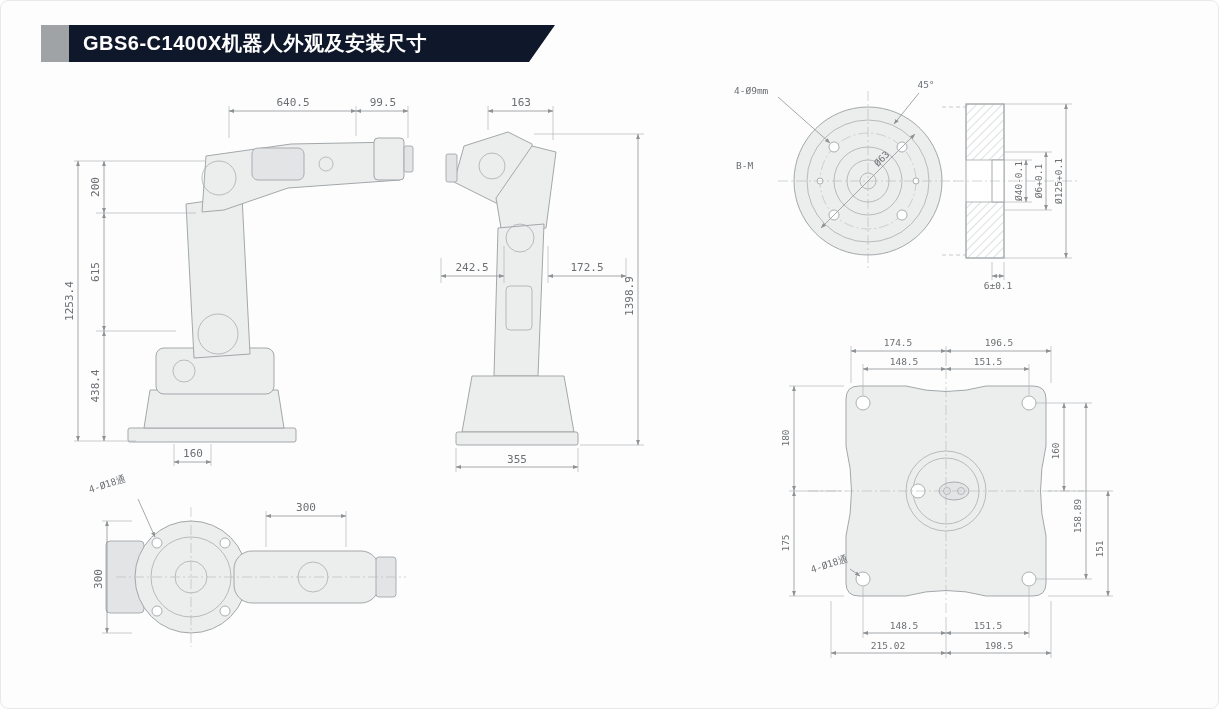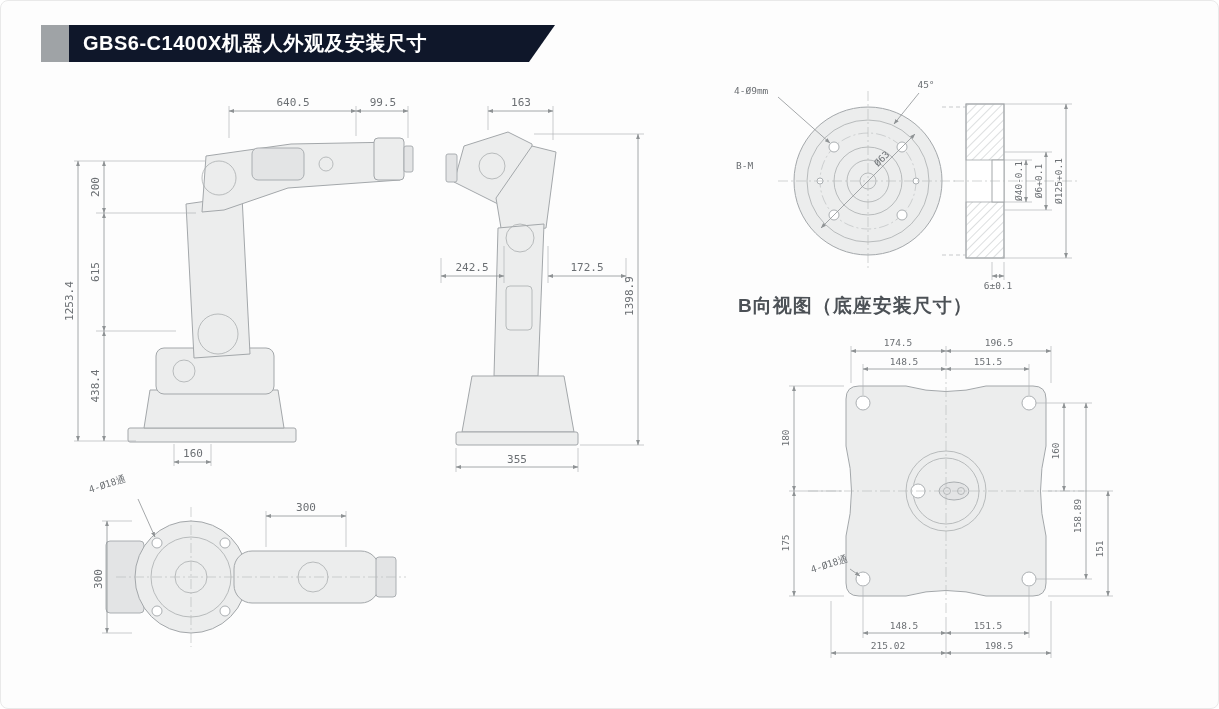--- a/index.html
+++ b/index.html
@@ -55,21 +55,20 @@
   </defs>
 </svg>
 
 <div class="page">
 
   <div class="banner-back"></div>
   <div class="banner">
     <span>GBS6-C1400X机器人外观及安装尺寸</span>
   </div>
 
-  <div class="view-title" id="titleB">B向视图（底座安装尺寸）</div>
 
   <svg class="drawing" style="left:55px;top:85px" width="385" height="395" viewBox="0 0 385 395">
     <g>
       <rect class="rb" x="72" y="342" width="168" height="14" rx="2"></rect>
       <path class="rb" d="M88,342 L94,304 L222,304 L228,342 Z"></path>
       <rect class="rb" x="100" y="262" width="118" height="46" rx="8"></rect>
       <circle class="dt" cx="128" cy="285" r="11"></circle>
       <path class="rb" d="M138,272 L130,118 L186,110 L194,268 Z"></path>
       <circle class="dt" cx="162" cy="248" r="20"></circle>
       <path class="rb" d="M146,126 L150,70 L235,58 L342,56 L344,94 L232,102 L168,124 Z"></path>

